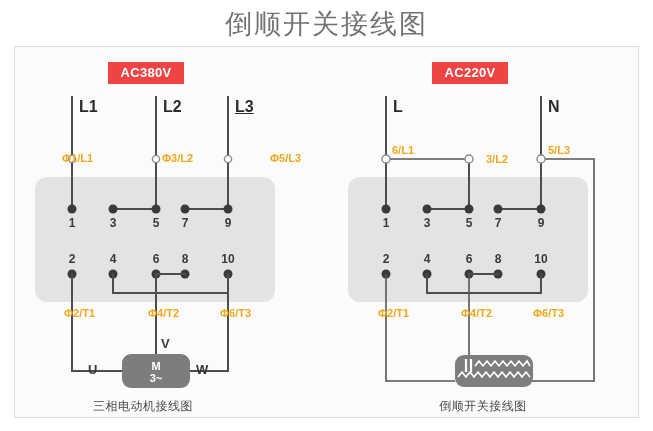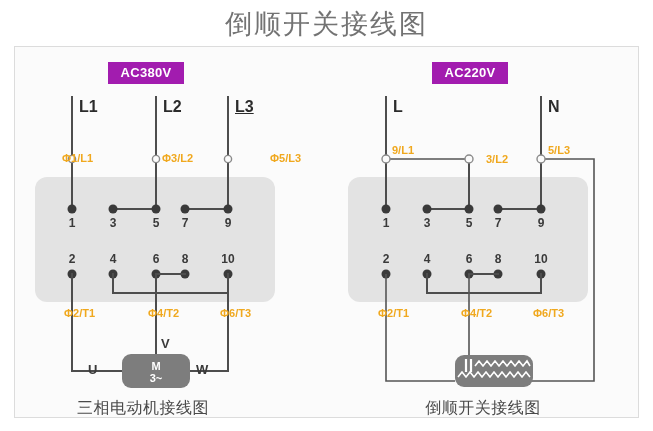--- a/index.html
+++ b/index.html
@@ -39,21 +39,21 @@
   svg.canvas {
     position: absolute;
     left: 0;
     top: 0;
     width: 653px;
     height: 431px;
     pointer-events: none;
   }
   .badge {
     position: absolute;
-    background: #a21caf;
+    background: #ef4444;
     color: #ffffff;
     font-size: 13px;
     font-weight: bold;
     text-align: center;
     line-height: 22px;
     height: 22px;
     width: 76px;
     letter-spacing: 0.3px;
   }
   #badge-ac380 { left: 108px; top: 62px; }
@@ -81,21 +81,21 @@
     white-space: nowrap;
   }
   .motor-letter {
     position: absolute;
     font-size: 13px;
     font-weight: bold;
     color: #3a3a3a;
   }
   .caption {
     position: absolute;
-    font-size: 16px;
+    font-size: 12px;
     color: #4a4a4a;
     text-align: center;
     width: 200px;
     letter-spacing: 0.5px;
   }
   #caption-three { left: 43px; top: 398px; }
   #caption-single { left: 383px; top: 398px; }
 
   .motor-box-text {
     position: absolute;
@@ -218,21 +218,21 @@
 <div class="phase-label" style="left:548px; top:98px;">N</div>
 
 <div class="orange-label" style="left:62px; top:152px;">Φ1/L1</div>
 <div class="orange-label" style="left:162px; top:152px;">Φ3/L2</div>
 <div class="orange-label" style="left:234px; top:152px;margin-left:36px;">Φ5/L3</div>
 
 <div class="orange-label" style="left:64px; top:307px;">Φ2/T1</div>
 <div class="orange-label" style="left:148px; top:307px;">Φ4/T2</div>
 <div class="orange-label" style="left:220px; top:307px;">Φ6/T3</div>
 
-<div class="orange-label" style="left:392px; top:144px;">9/L1</div>
+<div class="orange-label" style="left:392px; top:144px;">6/L1</div>
 <div class="orange-label" style="left:486px; top:153px;">3/L2</div>
 <div class="orange-label" style="left:548px; top:144px;">5/L3</div>
 
 <div class="orange-label" style="left:378px; top:307px;">Φ2/T1</div>
 <div class="orange-label" style="left:461px; top:307px;">Φ4/T2</div>
 <div class="orange-label" style="left:533px; top:307px;">Φ6/T3</div>
 
 <div class="term-num" style="left:61px; top:216px;">1</div>
 <div class="term-num" style="left:102px; top:216px;">3</div>
 <div class="term-num" style="left:145px; top:216px;">5</div>

